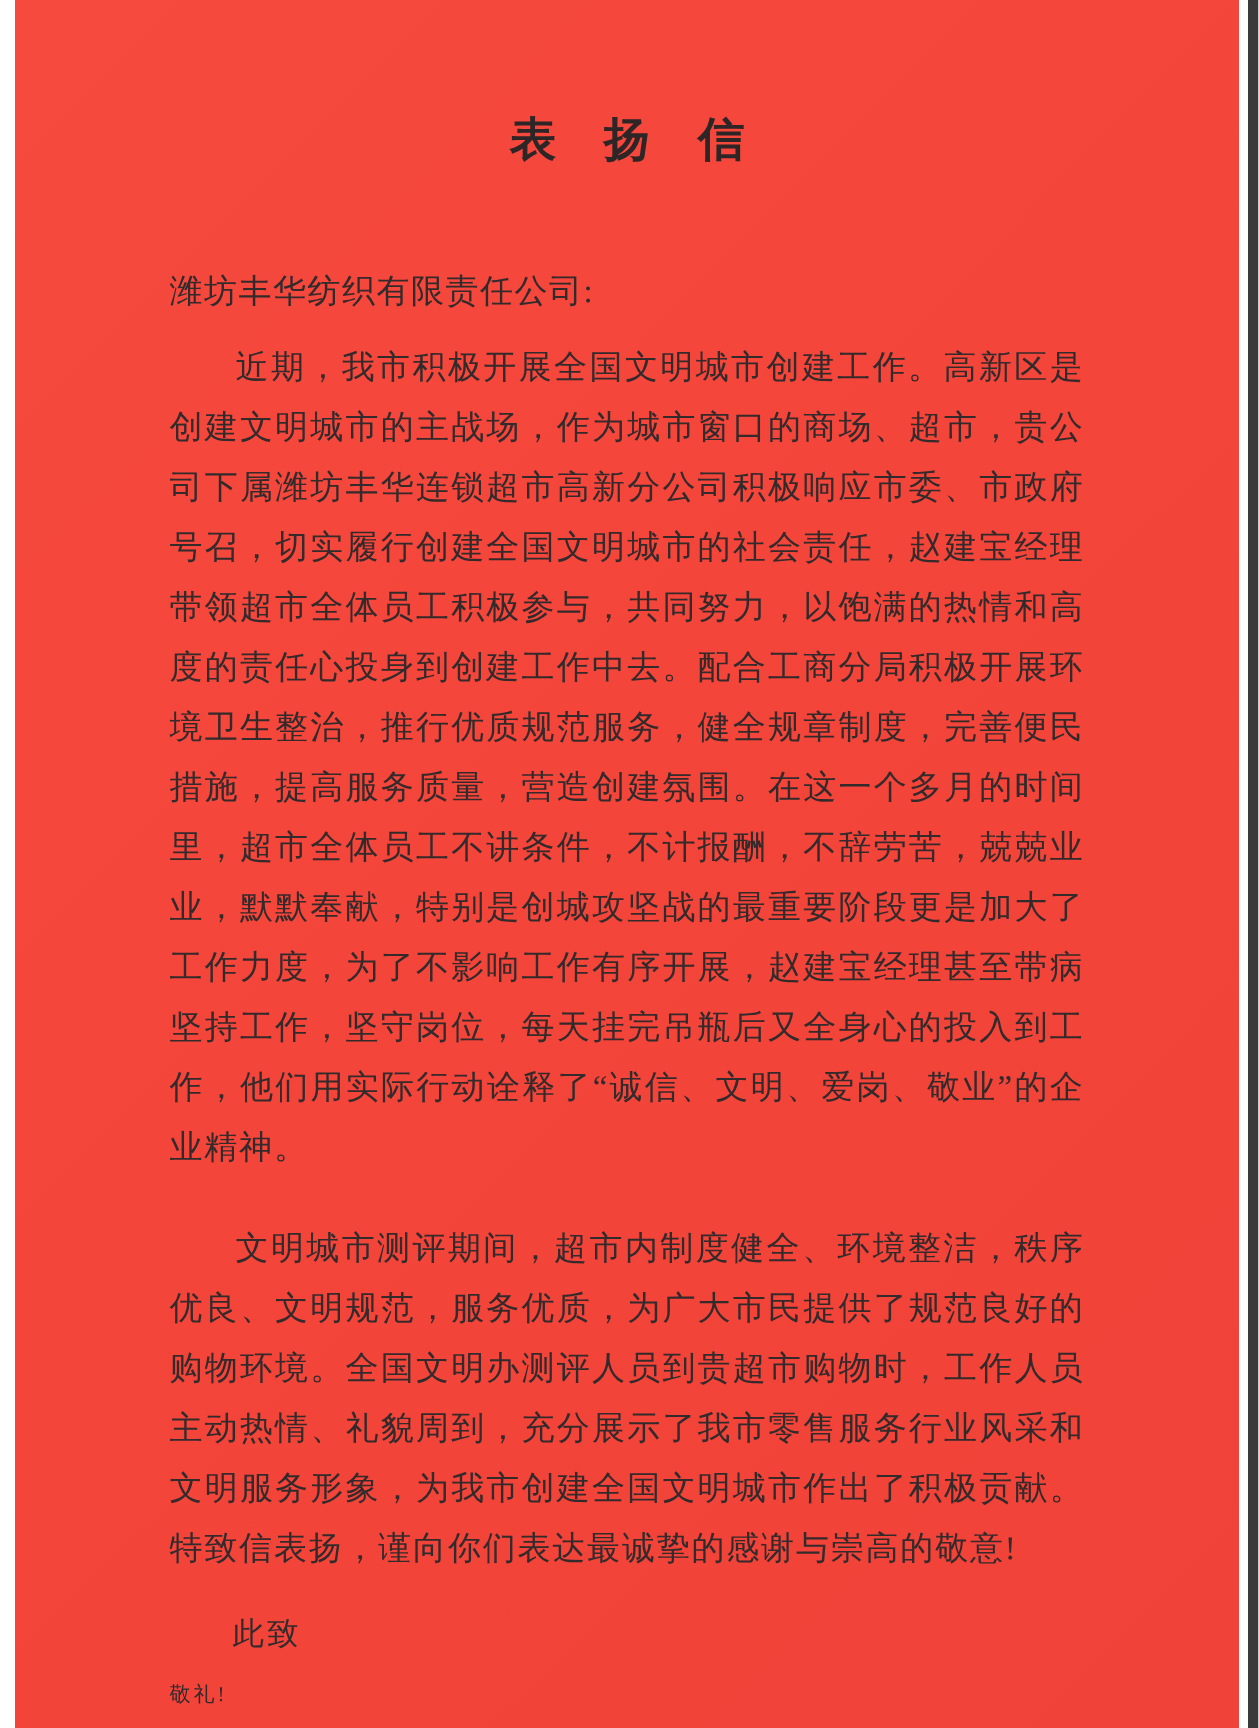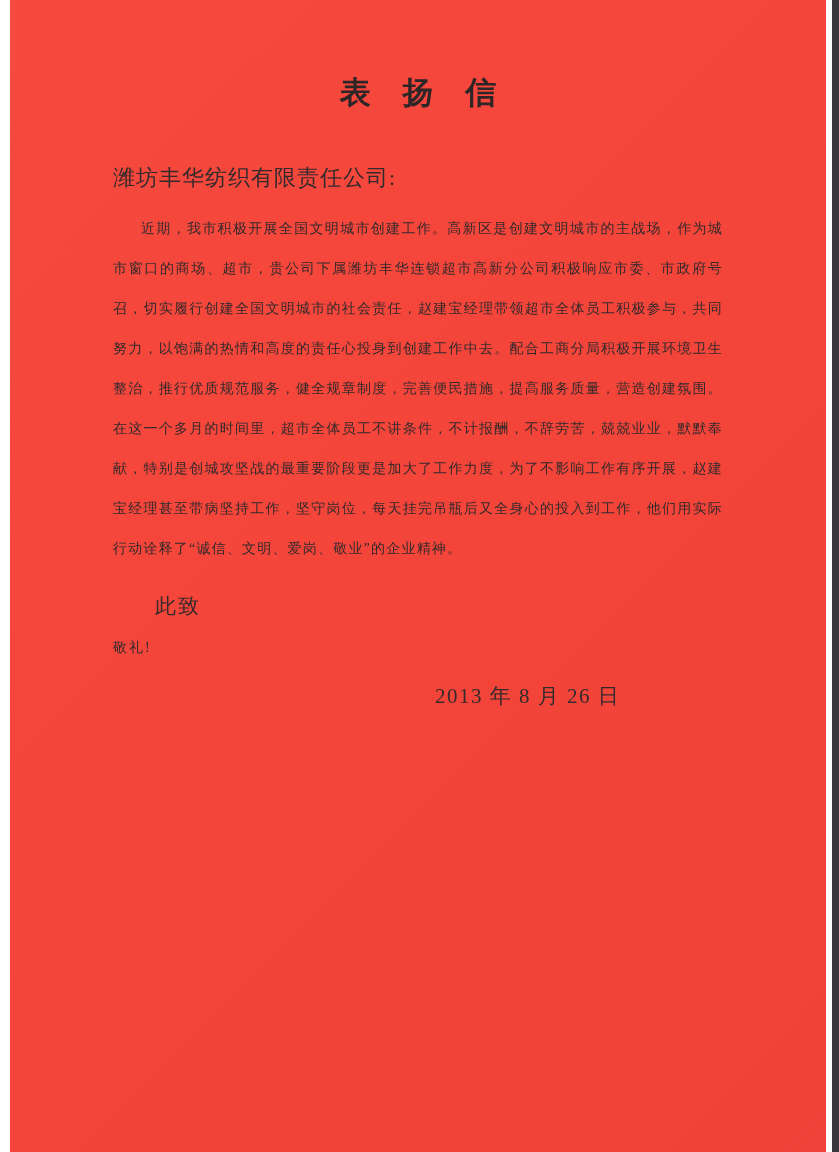--- a/index.html
+++ b/index.html
@@ -28,28 +28,28 @@
     margin: 72px 0 0 0;
     font-size: 31px;
     font-weight: bold;
     text-align: center;
     letter-spacing: 12px;
     text-indent: 12px;
     color: #2e2527;
     line-height: 42px;
   }
   .salutation {
-    margin-top: 44px;
+    margin-top: 60px;
     font-size: 22px;
     line-height: 40px;
     letter-spacing: 1px;
   }
   .body-para {
     margin: 0;
-    font-size: 14px;
+    font-size: 22px;
     line-height: 40px;
     letter-spacing: 1.2px;
     text-align: justify;
     text-indent: 2em;
   }
   .para-1 { margin-top: 11px; }
   .para-2 { margin-top: 27px; }
   .closing-cizhi {
     margin-top: 16px;
     font-size: 21px;
@@ -77,20 +77,21 @@
 <div class="scan-stage">
 
   <div class="paper">
 
     <h1 class="letter-title">表 扬 信</h1>
 
     <div class="salutation">潍坊丰华纺织有限责任公司:</div>
 
     <p class="body-para para-1">近期，我市积极开展全国文明城市创建工作。高新区是创建文明城市的主战场，作为城市窗口的商场、超市，贵公司下属潍坊丰华连锁超市高新分公司积极响应市委、市政府号召，切实履行创建全国文明城市的社会责任，赵建宝经理带领超市全体员工积极参与，共同努力，以饱满的热情和高度的责任心投身到创建工作中去。配合工商分局积极开展环境卫生整治，推行优质规范服务，健全规章制度，完善便民措施，提高服务质量，营造创建氛围。在这一个多月的时间里，超市全体员工不讲条件，不计报酬，不辞劳苦，兢兢业业，默默奉献，特别是创城攻坚战的最重要阶段更是加大了工作力度，为了不影响工作有序开展，赵建宝经理甚至带病坚持工作，坚守岗位，每天挂完吊瓶后又全身心的投入到工作，他们用实际行动诠释了“诚信、文明、爱岗、敬业”的企业精神。</p>
 
+    <p class="body-para para-2">文明城市测评期间，超市内制度健全、环境整洁，秩序优良、文明规范，服务优质，为广大市民提供了规范良好的购物环境。全国文明办测评人员到贵超市购物时，工作人员主动热情、礼貌周到，充分展示了我市零售服务行业风采和文明服务形象，为我市创建全国文明城市作出了积极贡献。特致信表扬，谨向你们表达最诚挚的感谢与崇高的敬意!</p>
 
     <div class="closing-cizhi">此致</div>
 
     <div class="closing-jingli">敬礼!</div>
 
     <div class="sig-block">
       <div class="sig-date">2013 年 8 月 26 日</div>
     </div>
 
   </div>

